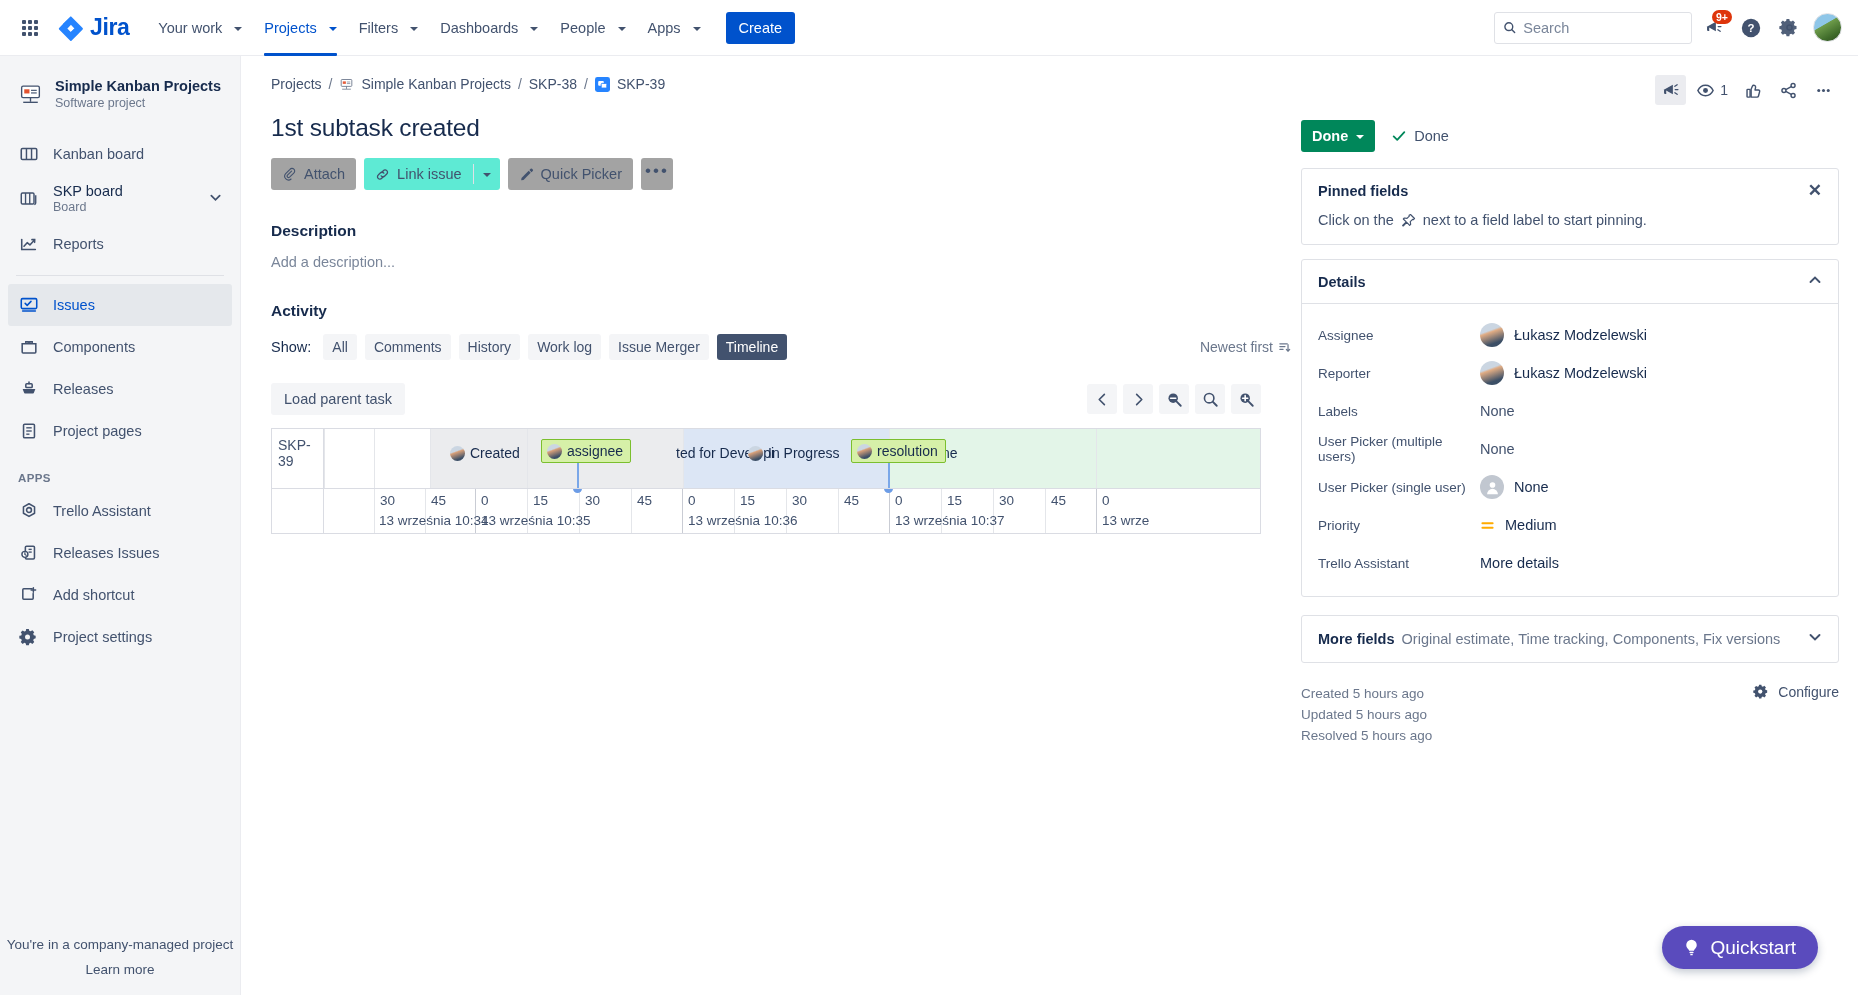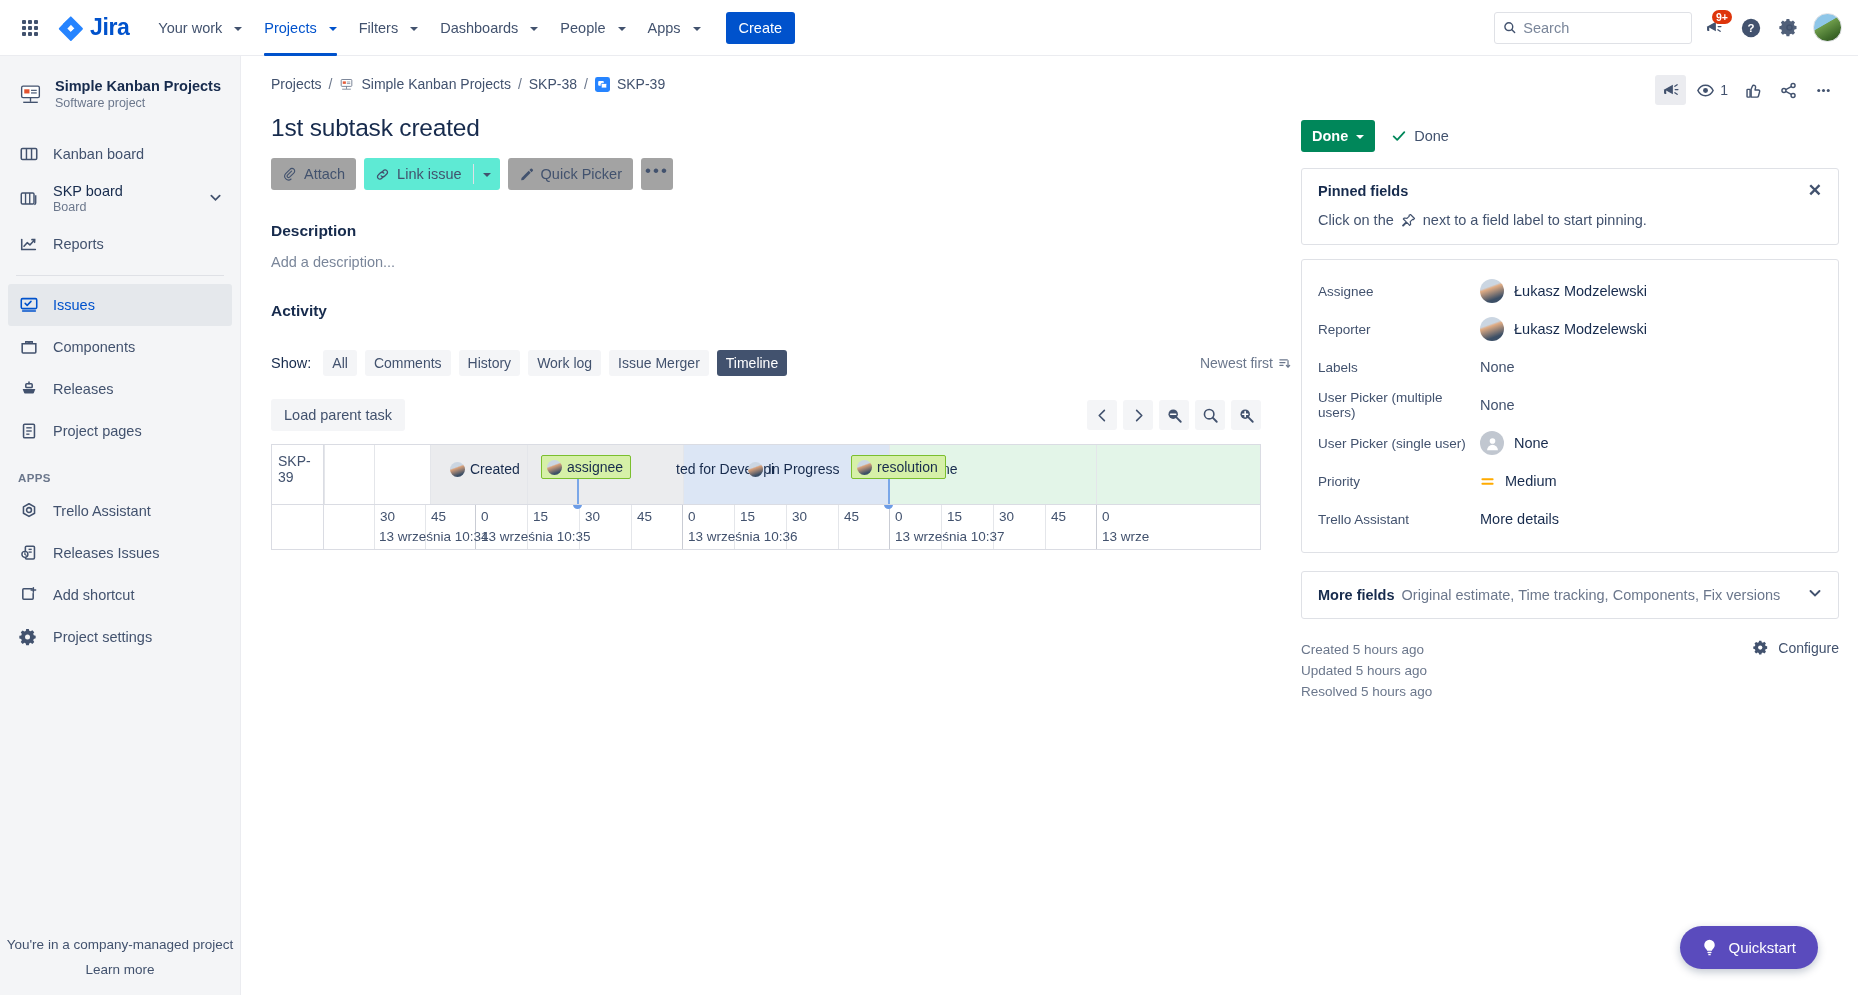--- a/index.html
+++ b/index.html
@@ -93,21 +93,21 @@
     display: inline-flex; align-items: center; gap: 7px; height: 32px; padding: 0 11px;
     background: #a3a3a3; border: none; border-radius: 3px; font-size: 14.5px; color: #42526e;
     font-family: inherit; cursor: pointer;
   }
   .act-split { display: inline-flex; background: #5eead4; border-radius: 3px; }
   .act-split .act-btn { background: transparent; }
   .act-split .divider { width: 1px; background: #dfe1e6; margin: 6px 0; }
   .act-more { width: 32px; justify-content: center; letter-spacing: 2px; font-size: 17px; padding-bottom: 6px; }
   .sec-label { font-size: 15.5px; font-weight: 600; color: #172b4d; margin-top: 32px; }
   .desc-ph { font-size: 14.5px; color: #7a869a; margin-top: 14px; cursor: text; }
-  .show-row { display: flex; align-items: center; gap: 8px; margin-top: 30px; }
+  .show-row { display: flex; align-items: center; gap: 8px; margin-top: 14px; }
   .show-lbl { font-size: 14.5px; color: #172b4d; margin-right: 4px; }
   .chip {
     height: 26px; padding: 0 9px; border-radius: 3px; background: #f4f5f7; color: #42526e;
     font-size: 14px; display: inline-flex; align-items: center; cursor: pointer;
   }
   .chip.on { background: #42526e; color: #fff; }
   .newest { margin-left: auto; font-size: 14px; color: #6b778c; display: inline-flex; align-items: center; gap: 5px; cursor: pointer; }
   
   .tl-wrap { margin-top: 22px; position: relative; width: 990px; }
   .tl-toolbar { display: flex; align-items: center; height: 34px; }
@@ -173,21 +173,21 @@
   .more-strong { font-size: 14.5px; font-weight: 700; color: #172b4d; margin-right: 7px; }
   .more-sub { font-size: 14.5px; color: #6b778c; }
   .more-card .chev { margin-left: auto; color: #42526e; }
   .stamps { margin-top: 20px; display: flex; align-items: flex-start; }
   .stamps .st { font-size: 13.5px; color: #6b778c; line-height: 21px; }
   .cfg { margin-left: auto; display: inline-flex; align-items: center; gap: 8px; font-size: 14px; color: #42526e; cursor: pointer; }
   
   .quickstart {
     position: absolute; right: 40px; bottom: 26px; background: #5a4bbd; color: #fff;
     border-radius: 22px; height: 43px; padding: 0 22px; display: inline-flex; align-items: center; gap: 11px;
-    font-size: 15px; cursor: pointer; box-shadow: 0 3px 8px rgba(9,30,66,.25);
+    font-size: 19px; cursor: pointer; box-shadow: 0 3px 8px rgba(9,30,66,.25);
   }
   .qs-bulb { width: 15px; height: 17px; }
 </style>
 </head>
 <body>
 
 <div class="topnav">
   <div class="appswitch">
     <div class="grid9">
         <i></i>
@@ -709,20 +709,28 @@
           <span>Click on the</span>
           <svg width="15" height="15" viewBox="0 0 18 18" style="margin:0 3px;">
             <path d="M11.4 1.8 16.2 6.6l-1.3 1.3-1-.3-2.8 2.8.5 3.2-1.2 1.2-3.5-3.5-4.3 4.3-.6-.6 4.3-4.3L2.8 7.2 4 6l3.2.5L10 3.7l-.3-1z" fill="none" stroke="#42526e" stroke-width="1.4" stroke-linejoin="round"></path>
           </svg>
           <span>next to a field label to start pinning.</span>
         </span>
       </div>
     </div>
 
     <div class="card" style="margin-top:14px;">
+      <div class="det-hd">
+        <span>Details</span>
+        <span class="chev">
+          <svg width="14" height="14" viewBox="0 0 14 14">
+              <path d="M2.5 9 7 4.5 11.5 9" fill="none" stroke="#42526e" stroke-width="1.9" stroke-linecap="round"></path>
+            </svg>
+        </span>
+      </div>
       <div class="det-body">
         <div class="det-row">
           <div class="det-lbl">Assignee</div>
           <div class="det-val">
             <span class="det-ava"></span>
             <span>Łukasz Modzelewski</span>
           </div>
         </div>
         <div class="det-row">
           <div class="det-lbl">Reporter</div>

